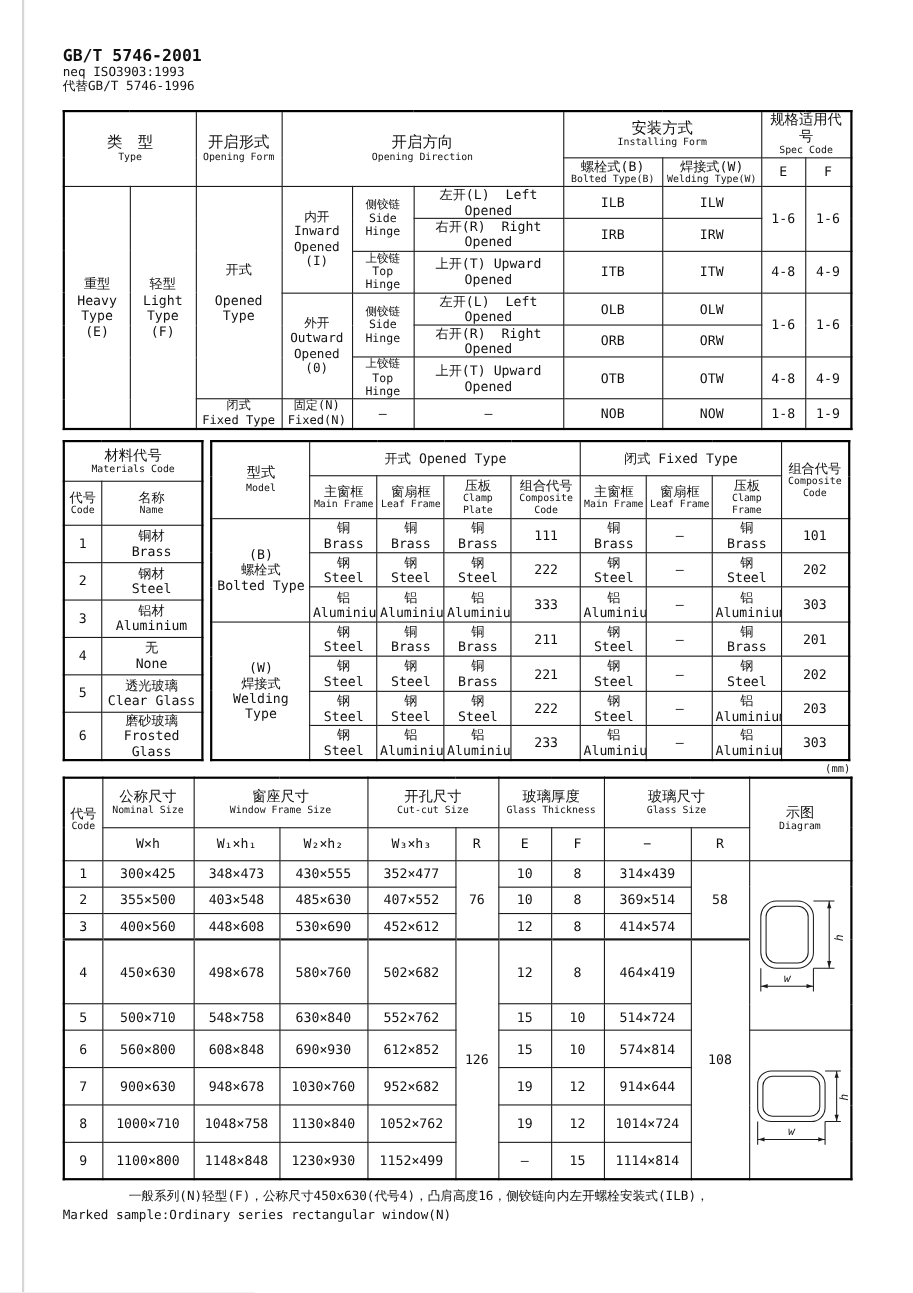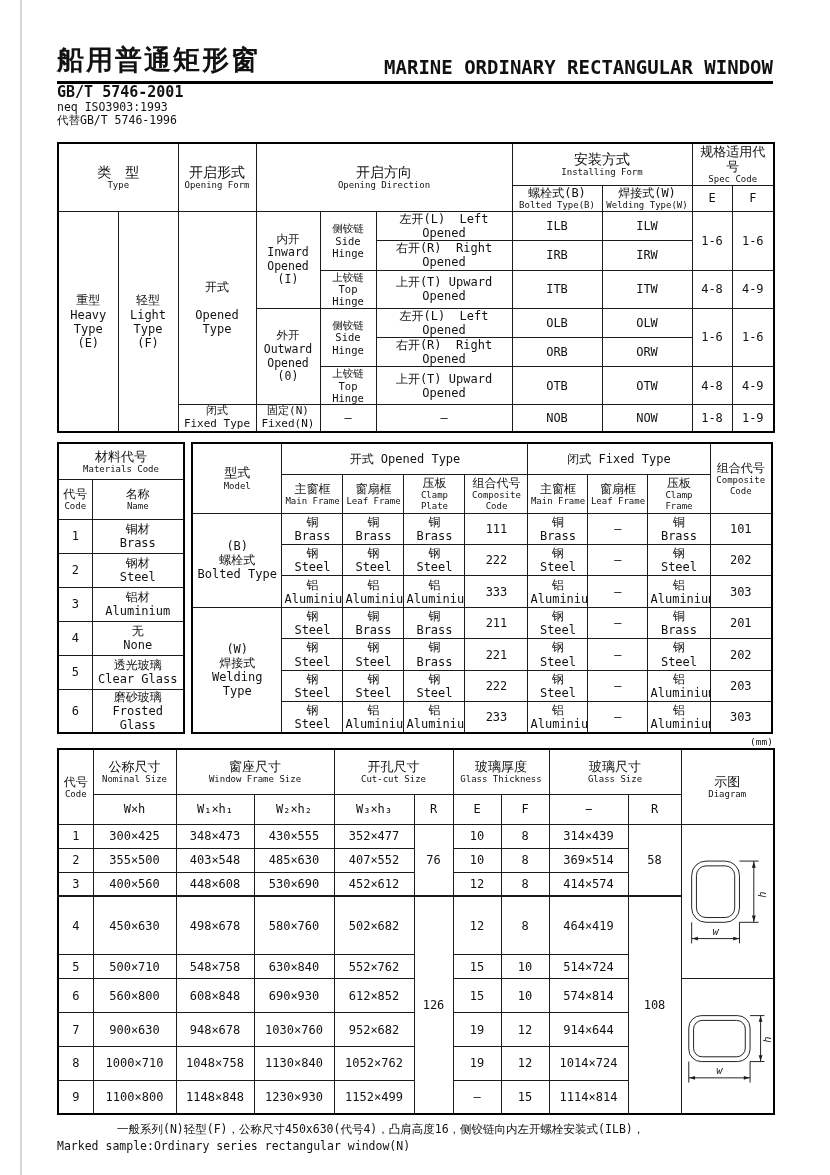--- a/index.html
+++ b/index.html
@@ -47,24 +47,20 @@
   svg polygon{fill:#1b1b1b;stroke:none;}
   svg text{fill:#1b1b1b;font-size:11px;font-style:italic;font-family:"DejaVu Sans Mono",monospace;}
 </style>
 </head>
 <body>
 
 <div class="page">
   <div class="margin-line"></div>
   <div class="content">
 
-    <div class="title-row">
-      <span class="title-zh">船用普通矩形窗</span>
-      <span class="title-en">MARINE ORDINARY RECTANGULAR WINDOW</span>
-    </div>
 
     <div class="sub-row">
       <div class="std-block">
         <div class="std-no">GB/T 5746-2001</div>
         <div class="std-neq">neq ISO3903:1993</div>
         <div class="std-rep">代替GB/T 5746-1996</div>
       </div>
       <div style="width:240px"></div>
     </div>
 

